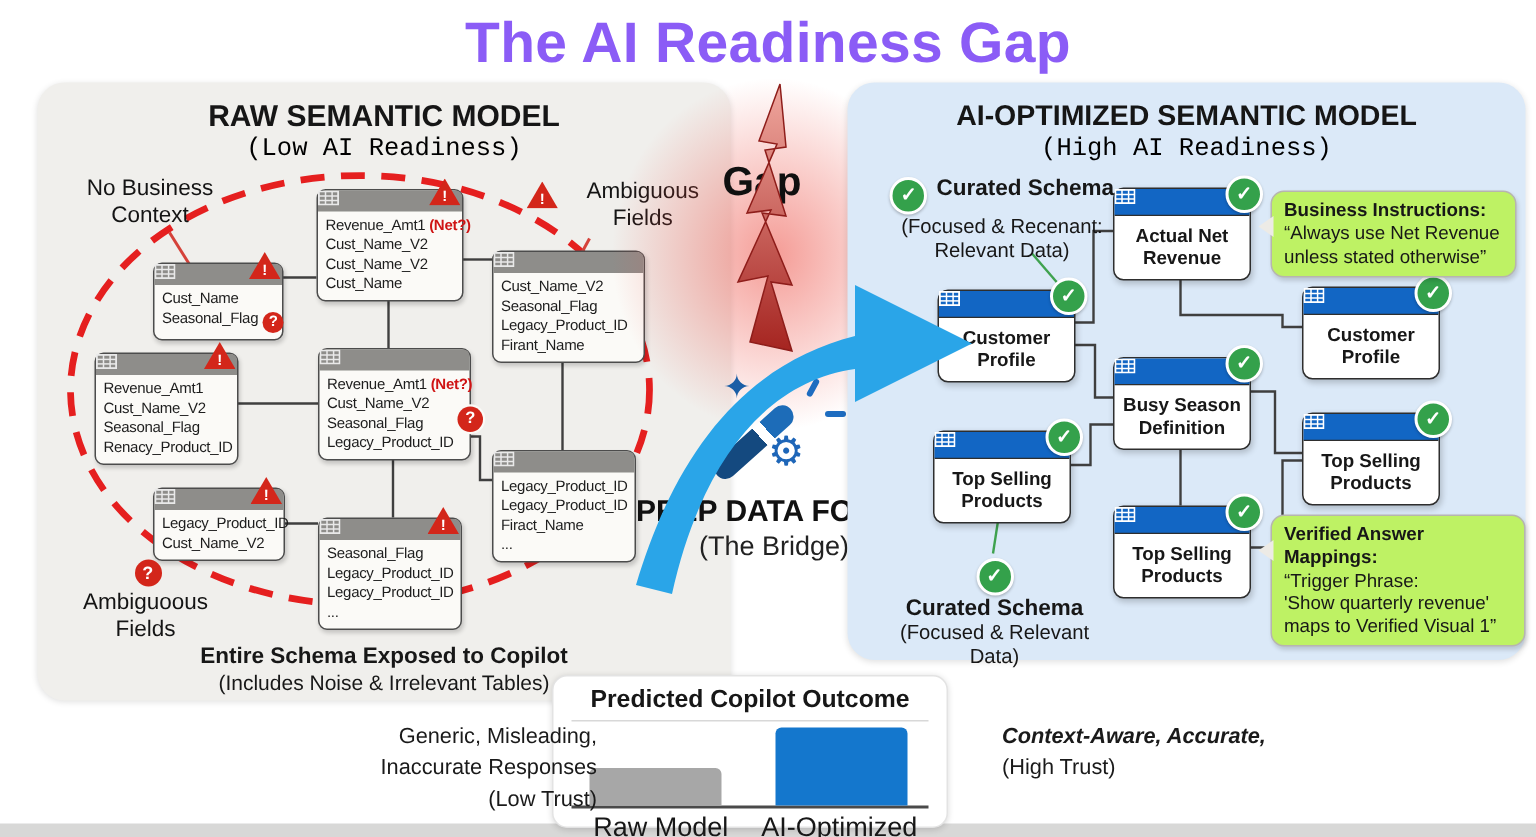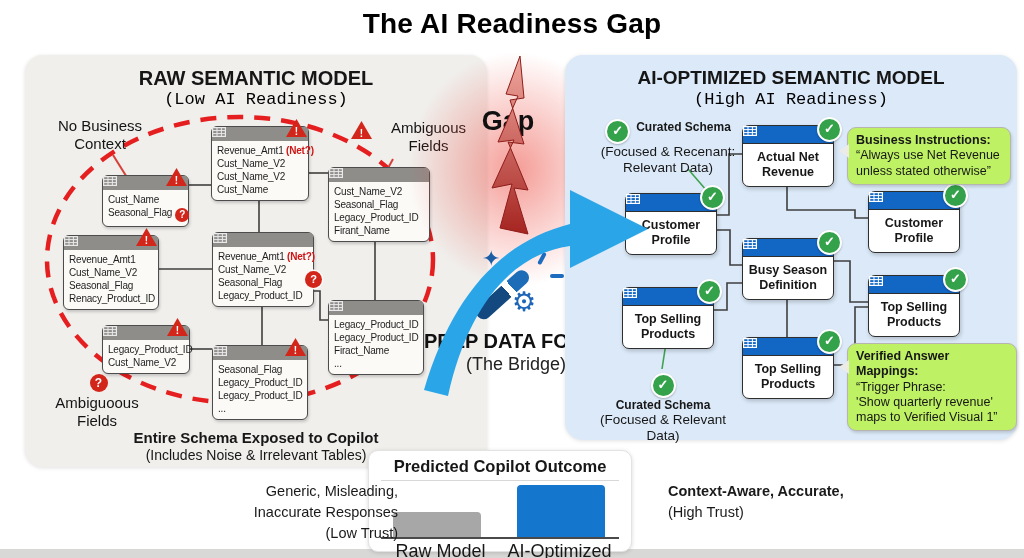--- a/index.html
+++ b/index.html
@@ -2,21 +2,21 @@
 <html><head>
 <meta charset="utf-8">
 <style>
   html,body{margin:0;padding:0;background:#fff;}
   .stage{position:relative;width:1024px;height:558px;background:#fff;overflow:hidden;
          font-family:"Liberation Sans",sans-serif;color:#171717;}
   .abs{position:absolute;}
 
   
   .main-title{position:absolute;left:0;top:8px;width:1024px;text-align:center;
-              font-size:28px;font-weight:bold;color:#000000;letter-spacing:.2px;}
+              font-size:38px;font-weight:bold;color:#8b5cf6;letter-spacing:.2px;}
 
   
   .panel{position:absolute;border-radius:18px;box-shadow:0 1px 4px rgba(0,0,0,.12);}
   .panel.left{left:25px;top:55px;width:462px;height:412px;background:#f0efec;}
   .panel.right{left:565px;top:55px;width:452px;height:385px;background:#dbe9f8;}
   .ptitle{position:absolute;left:0;top:12px;width:100%;text-align:center;
           font-size:20px;font-weight:bold;color:#161616;}
   .psub{position:absolute;left:0;top:35px;width:100%;text-align:center;font-size:17px;color:#000000;font-family:Liberation Mono, monospace;}
   .panel svg{position:absolute;left:0;top:0;pointer-events:none;}
 
@@ -81,35 +81,35 @@
   .callout{position:absolute;background:#bef264;border:1px solid #b7b5af;border-radius:9px;
            padding:5px 8px;font-size:12.5px;line-height:1.22;box-shadow:1px 2px 3px rgba(0,0,0,.15);}
   .callout:before{content:"";position:absolute;left:-9px;top:16px;
                   border-top:7px solid transparent;border-bottom:7px solid transparent;
                   border-right:10px solid #edebe6;}
   .callout .ct{font-weight:bold;}
   .callout .cl{white-space:pre-line;}
 
   
   .curated{position:absolute;text-align:center;}
-  .curated .big{font-weight:bold;font-size:12px;}
+  .curated .big{font-weight:bold;font-size:15px;}
   .curated .sub{font-size:13.5px;white-space:pre-line;line-height:1.2;}
 
   
   .chart-card{position:absolute;left:368px;top:450px;width:262px;height:100px;background:#fff;
               border:1px solid #e3e3e3;border-radius:10px;box-shadow:0 1px 4px rgba(0,0,0,.15);z-index:6;}
   .chart-title{text-align:center;font-size:16.5px;font-weight:bold;padding-top:6px;}
   .plot{position:relative;margin:4px 12px 0 12px;height:56px;border-top:1.5px solid #d8d8d8;
         border-bottom:2.5px solid #4a4a4a;}
   .bar{position:absolute;bottom:0;width:88px;border-radius:4px 4px 0 0;}
   .xlabels{display:flex;margin:2px 12px 0 12px;font-size:18px;}
   .xlabels span{flex:1;text-align:center;}
 
   .side-text{position:absolute;font-size:14.5px;line-height:1.45;color:#1a1a1a;z-index:6;}
-  .side-text .b{font-weight:bold;}
+  .side-text .b{font-weight:bold;font-style:italic;}
   .bottom-strip{position:absolute;left:0;top:549px;width:1024px;height:9px;background:#d8d8d7;}
 
   .mid-svg{position:absolute;left:0;top:0;z-index:4;pointer-events:none;}
   .grid-ic{display:inline-block;}
 </style>
 </head>
 <body>
 
 <div class="stage">
 

